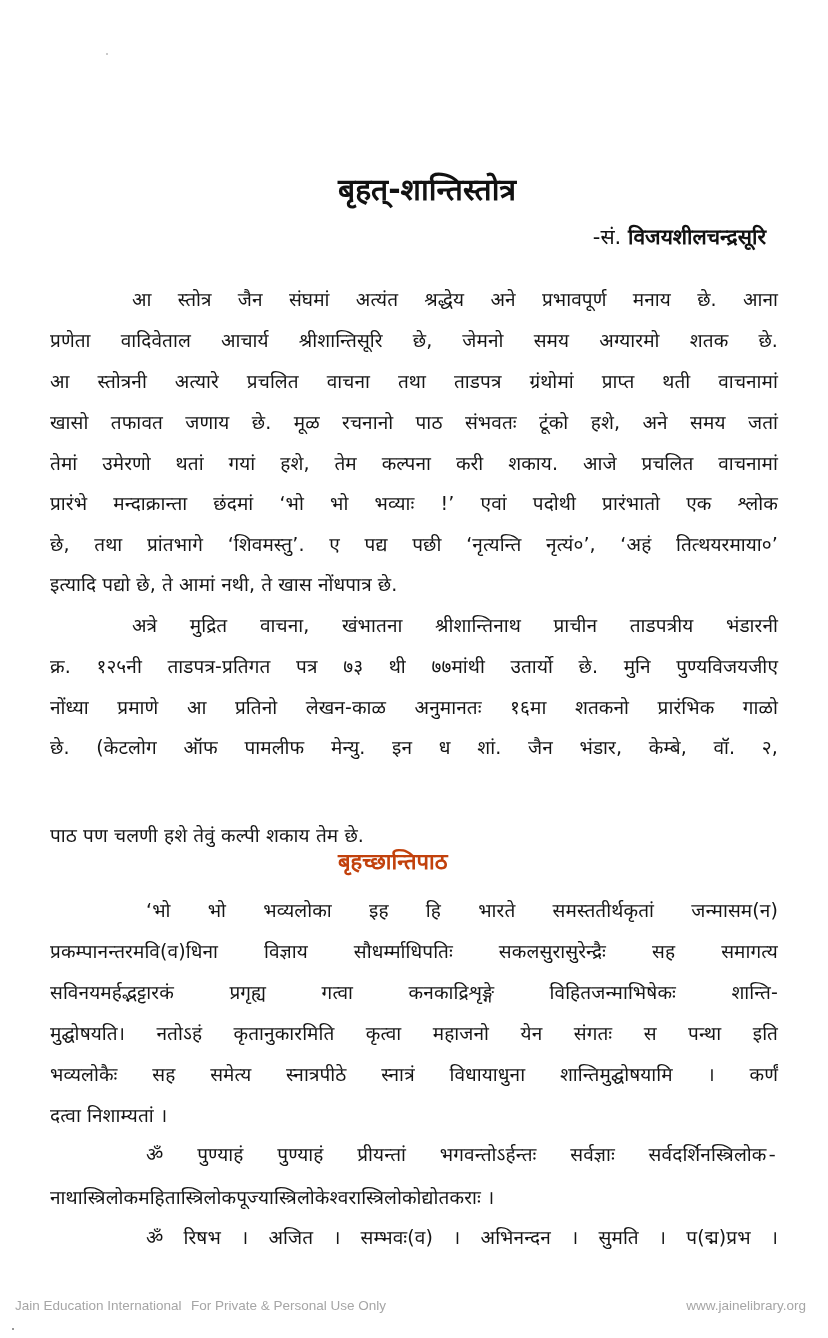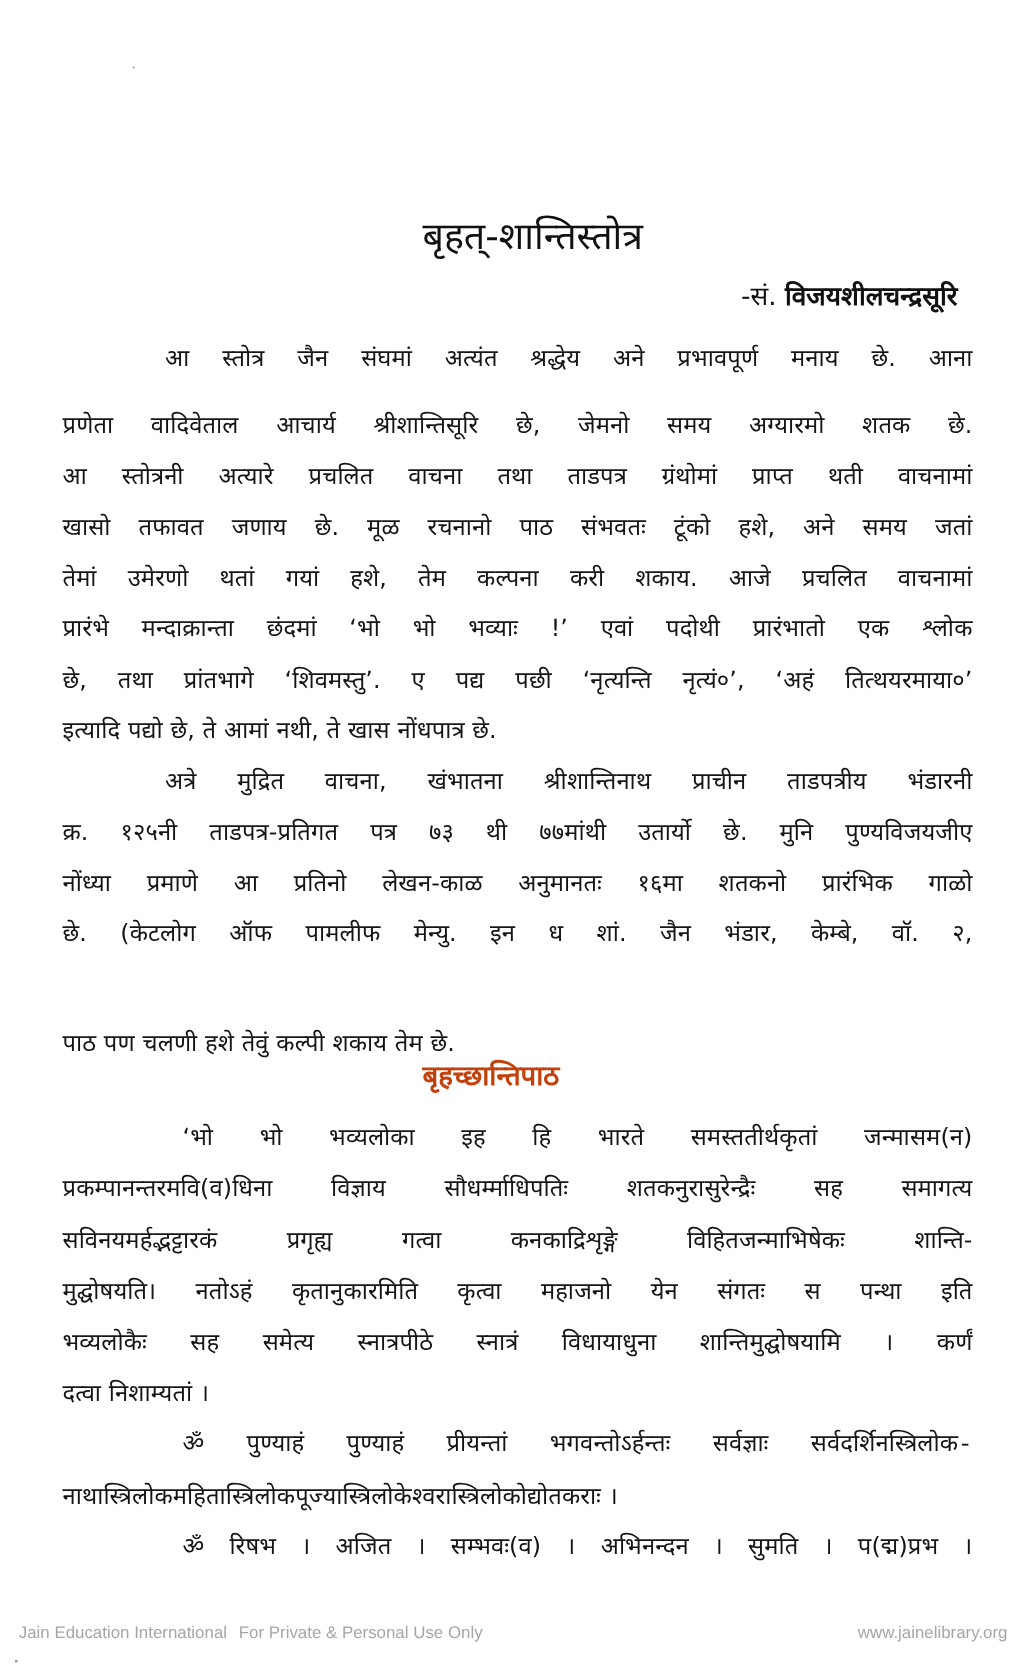--- a/index.html
+++ b/index.html
@@ -27,21 +27,21 @@
       width: 2px; height: 2px;
       background: #b8b8b8;
       border-radius: 1px;
     }
     .title {
       position: absolute;
       left: 338px;
       top: 170px;
       font-size: 30px;
       line-height: 40px;
-      font-weight: normal;
+      font-weight: bold;
       color: #111;
       white-space: nowrap;
       margin: 0;
     }
     .byline {
       position: absolute;
       right: 62px;
       top: 222px;
       font-size: 21px;
       line-height: 30px;
@@ -113,39 +113,39 @@
 
   <div class="speck"></div>
 
   <h1 class="title">बृहत्-शान्तिस्तोत्र</h1>
 
   <div class="byline">
     <span>-सं.</span>
     <span class="name">विजयशीलचन्द्रसूरि</span>
   </div>
 
-  <div class="line indent" style="top:272px;">आ स्तोत्र जैन संघमां अत्यंत श्रद्धेय अने प्रभावपूर्ण मनाय छे. आना</div>
+  <div class="line indent" style="top:284px;">आ स्तोत्र जैन संघमां अत्यंत श्रद्धेय अने प्रभावपूर्ण मनाय छे. आना</div>
   <div class="line" style="top:325px;"><span>प्रणेता </span><span class="b">वादिवेताल आचार्य श्रीशान्तिसूरि</span><span> छे, जेमनो समय अग्यारमो शतक छे.</span></div>
   <div class="line" style="top:366px;">आ स्तोत्रनी अत्यारे प्रचलित वाचना तथा ताडपत्र ग्रंथोमां प्राप्त थती वाचनामां</div>
   <div class="line" style="top:407px;">खासो तफावत जणाय छे. मूळ रचनानो पाठ संभवतः टूंको हशे, अने समय जतां</div>
   <div class="line" style="top:448px;">तेमां उमेरणो थतां गयां हशे, तेम कल्पना करी शकाय. आजे प्रचलित वाचनामां</div>
   <div class="line" style="top:488px;"><span>प्रारंभे मन्दाक्रान्ता छंदमां ‘</span><span class="b">भो भो भव्याः !</span><span>’ एवां पदोथी प्रारंभातो एक श्लोक</span></div>
   <div class="line" style="top:529px;"><span>छे, तथा प्रांतभागे ‘</span><span class="b">शिवमस्तु</span><span>’. ए पद्य पछी ‘</span><span class="b">नृत्यन्ति नृत्यं०</span><span>’, ‘</span><span class="b">अहं तित्थयरमाया०</span><span>’</span></div>
   <div class="line last" style="top:569px;">इत्यादि पद्यो छे, ते आमां नथी, ते खास नोंधपात्र छे.</div>
 
   <div class="line indent" style="top:610px;">अत्रे मुद्रित वाचना, खंभातना श्रीशान्तिनाथ प्राचीन ताडपत्रीय भंडारनी</div>
   <div class="line" style="top:651px;">क्र. १२५नी ताडपत्र-प्रतिगत पत्र ७३ थी ७७मांथी उतार्यो छे. मुनि पुण्यविजयजीए</div>
   <div class="line" style="top:692px;">नोंध्या प्रमाणे आ प्रतिनो लेखन-काळ अनुमानतः १६मा शतकनो प्रारंभिक गाळो</div>
   <div class="line" style="top:732px;">छे. (केटलोग ऑफ पामलीफ मेन्यु. इन ध शां. जैन भंडार, केम्बे, वॉ. २,</div>
   <div class="line last" style="top:820px;">पाठ पण चलणी हशे तेवुं कल्पी शकाय तेम छे.</div>
 
   <h2 class="section-heading">बृहच्छान्तिपाठ</h2>
 
   <div class="line indent2" style="top:895px;">‘भो भो भव्यलोका इह हि भारते समस्ततीर्थकृतां जन्मासम(न)</div>
-  <div class="line" style="top:936px;">प्रकम्पानन्तरमवि(व)धिना विज्ञाय सौधर्म्माधिपतिः शतकनुरासुरेन्द्रैः सह समागत्य</div>
+  <div class="line" style="top:936px;">प्रकम्पानन्तरमवि(व)धिना विज्ञाय सौधर्म्माधिपतिः सकलसुरासुरेन्द्रैः सह समागत्य</div>
   <div class="line" style="top:977px;">सविनयमर्हद्भट्टारकं प्रगृह्य गत्वा कनकाद्रिशृङ्गे विहितजन्माभिषेकः शान्ति-</div>
   <div class="line" style="top:1018px;">मुद्घोषयति। नतोऽहं कृतानुकारमिति कृत्वा महाजनो येन संगतः स पन्था इति</div>
   <div class="line" style="top:1059px;">भव्यलोकैः सह समेत्य स्नात्रपीठे स्नात्रं विधायाधुना शान्तिमुद्घोषयामि । कर्णं</div>
   <div class="line last" style="top:1100px;">दत्वा निशाम्यतां ।</div>
 
   <div class="line indent2" style="top:1141px;font-family:Liberation Mono, monospace;">ॐ पुण्याहं पुण्याहं प्रीयन्तां भगवन्तोऽर्हन्तः सर्वज्ञाः सर्वदर्शिनस्त्रिलोक-</div>
   <div class="line last" style="top:1182px;">नाथास्त्रिलोकमहितास्त्रिलोकपूज्यास्त्रिलोकेश्वरास्त्रिलोकोद्योतकराः ।</div>
 
   <div class="line indent2" style="top:1222px;">ॐ रिषभ । अजित । सम्भवः(व) । अभिनन्दन । सुमति । प(द्म)प्रभ ।</div>
 

